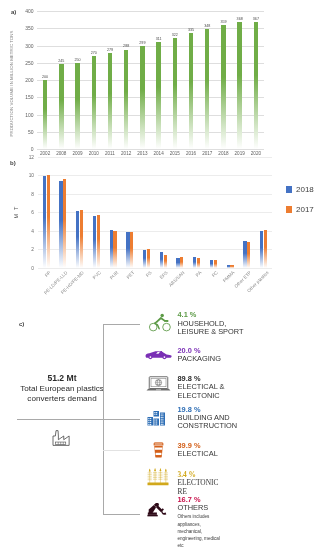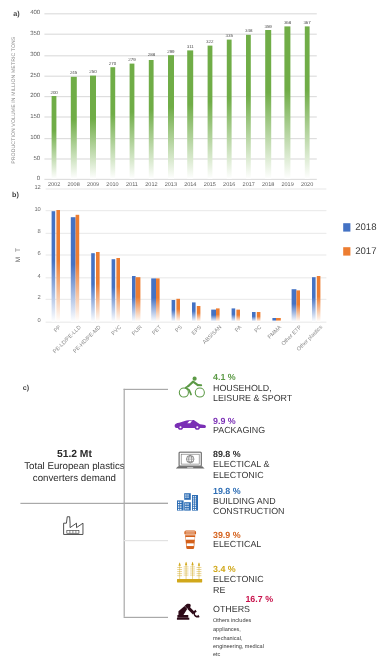--- a/index.html
+++ b/index.html
@@ -244,21 +244,21 @@
             <circle cx="72" cy="24.5" r="8"></circle>
           </g>
           <g fill="#fff">
             <circle cx="20" cy="24.5" r="3.3"></circle>
             <circle cx="72" cy="24.5" r="3.3"></circle>
             <path d="M50 12.5 L55 5.5 L47 5.5 L41 12.5 Z"></path>
           </g>
           <path d="M56 2.5 L62 2.5 L68 11 L60 11 Z" fill="#7A2FB5"></path>
         </svg></div>
       <div class="c-txt" style="top: 46.6px;">
-        <div class="c-pct" style="color: rgb(122, 47, 181);">9.9 %</div>
+        <div class="c-pct" style="color: rgb(122, 47, 181);">20.0 %</div>
         <div class="c-nm">PACKAGING</div>
       </div>
       <div class="c-ico" style="left: 145.5px; top: 76px; width: 25px; height: 16px;"><svg viewBox="0 0 100 64" width="100%" height="100%">
           <rect x="13" y="3" width="74" height="47" rx="3" fill="none" stroke="#6E6E6E" stroke-width="4"></rect>
           <rect x="20" y="10" width="60" height="33" fill="none" stroke="#6E6E6E" stroke-width="2"></rect>
           <circle cx="50" cy="26.5" r="12.5" fill="none" stroke="#6E6E6E" stroke-width="2.4"></circle>
           <ellipse cx="50" cy="26.5" rx="5.2" ry="12.5" fill="none" stroke="#6E6E6E" stroke-width="2"></ellipse>
           <path d="M37.5 26.5 H62.5 M39.6 19 H60.4 M39.6 34 H60.4" stroke="#6E6E6E" stroke-width="1.8" fill="none"></path>
           <path d="M2 58 H98 L90 50 H10 Z" fill="#6E6E6E"></path>
           <path d="M40 55 H60" stroke="#ffffff" stroke-width="2.4"></path>
@@ -341,39 +341,39 @@
             <path d="M70 20 L84 20 M70 27 L84 27 M70 34 L84 34 M70 41 L84 41 M70 48 L84 48"></path>
           </g>
           <g fill="#D1A81B">
             <path d="M11 2 L15 14 L7 14 Z"></path>
             <path d="M33 0 L37 12 L29 12 Z"></path>
             <path d="M55 0 L59 12 L51 12 Z"></path>
             <path d="M77 2 L81 14 L73 14 Z"></path>
             <rect x="2" y="59" width="86" height="12" rx="1.5"></rect>
           </g>
         </svg></div>
-      <div class="c-txt" style="top: 171px;">
+      <div class="c-txt" style="top: 171px; font-family: Liberation Serif, serif;">
         <div class="c-pct" style="color: rgb(209, 168, 27);">3.4 %</div>
         <div class="c-nm">ELECTONIC</div>
         <div class="c-nm">RE</div>
       </div>
       <div class="c-lead" style="top: 214px;"></div>
       <div class="c-ico" style="left: 147px; top: 203px; width: 21.5px; height: 13.8px;"><svg viewBox="0 0 96 64" width="100%" height="100%">
           <g fill="#2E0A18">
             <path d="M6 46 L6 30 L30 9 L40 21 L24 46 Z"></path>
             <path d="M2 44 H44 V55 H2 Z"></path>
             <path d="M0 55 H48 V62 H0 Z"></path>
             <path d="M30 8 L41 0 L50 11 L39 19 Z"></path>
             <circle cx="45" cy="8" r="8.5"></circle>
             <path d="M48 11 L70 33 L62 42 L40 20 Z"></path>
           </g>
           <path d="M80 22 A16 16 0 1 0 80 54 L80 44 A7 7 0 1 1 80 32 Z" fill="#2E0A18" transform="rotate(-30 80 38)"></path>
         </svg></div>
       <div class="c-txt" style="top: 196px;">
-        <div class="c-pct" style="color: rgb(200, 16, 74); margin-left: 27px;">16.7 %</div>
+        <div class="c-pct" style="color: rgb(200, 16, 74);">16.7 %</div>
         <div class="c-nm">OTHERS</div>
         <div class="c-note">
           <div>Others includes</div>
           <div>appliances,</div>
           <div>mechanical,</div>
           <div>engineering, medical</div>
           <div>etc</div>
         </div>
       </div>
     </div>

